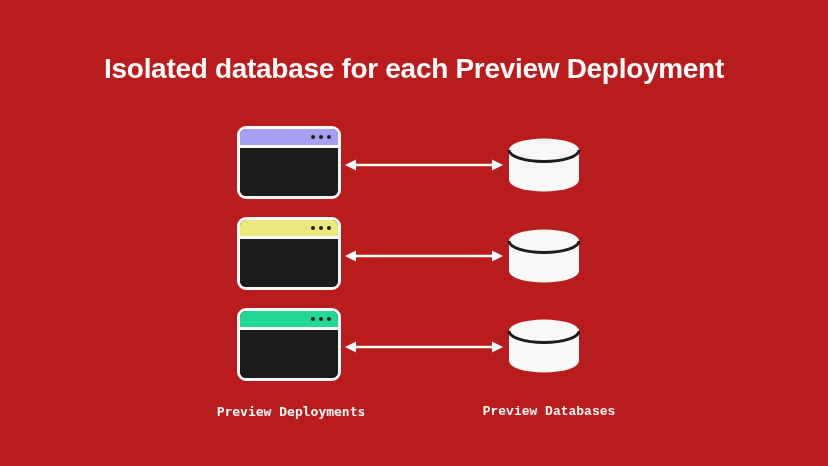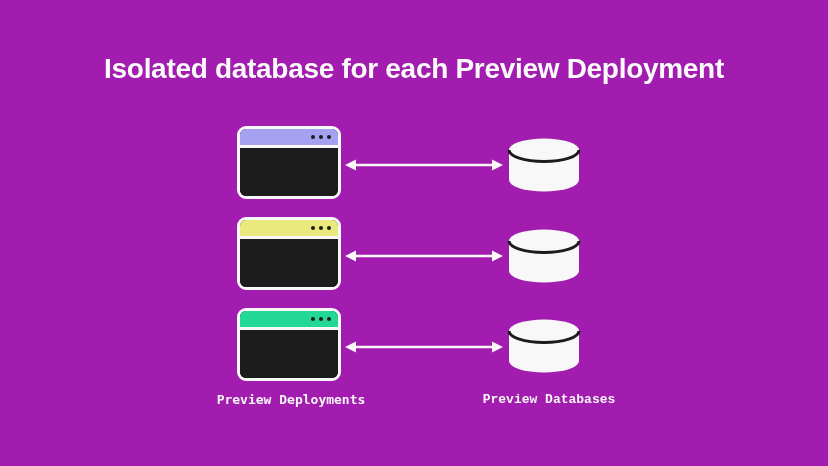--- a/index.html
+++ b/index.html
@@ -73,35 +73,35 @@
     left: 507px;
     width: 74px;
     height: 56px;
   }
   .db.r1 { top: 137px; }
   .db.r2 { top: 228px; }
   .db.r3 { top: 318px; }
   
   .col-label {
     position: absolute;
-    top: 392px;
+    top: 404px;
     transform: translateX(-50%);
     font-family: "DejaVu Sans Mono", monospace;
     font-size: 13px;
     font-weight: 700;
     color: #f5f5f5;
     white-space: nowrap;
   }
   .col-label.left { left: 291px; }
   .col-label.right { left: 549px; font-family: Liberation Mono, monospace; }
 </style>
 </head>
 <body>
 
-<div class="canvas" style="background: #a21caf;">
+<div class="canvas" style="background: #b91c1c;">
 
   <h1 class="title">Isolated database for each Preview Deployment</h1>
 
   <div class="win r1">
     <div class="titlebar" style="background: rgb(166, 160, 240);">
       <span class="dot"></span>
       <span class="dot"></span>
       <span class="dot"></span>
     </div>
     <div class="winbody"></div>

